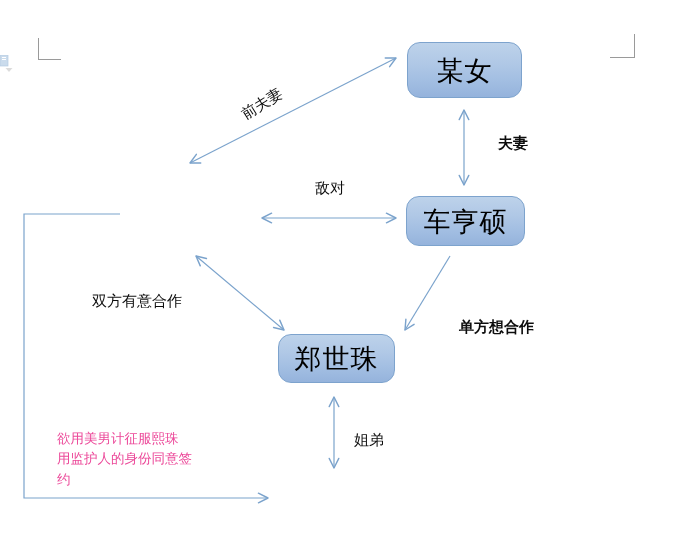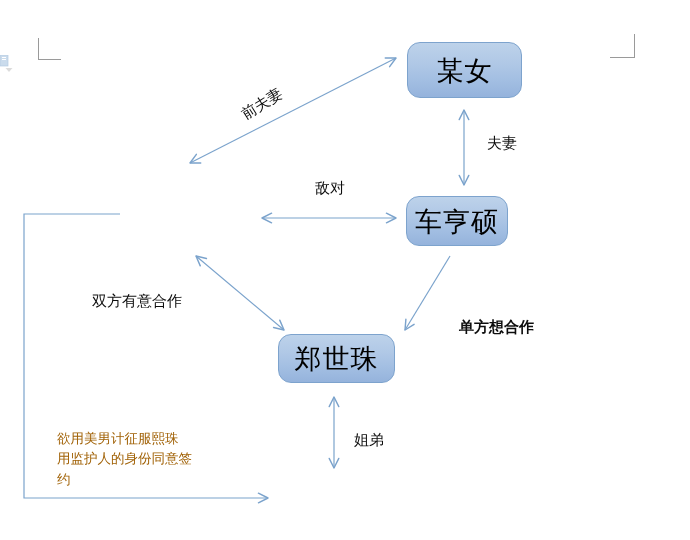--- a/index.html
+++ b/index.html
@@ -42,21 +42,21 @@
     font-size:15px;
     line-height:1.28;
     white-space:nowrap;
   }
   .edge-label.rot{
     transform:rotate(-32deg);
     transform-origin:left top;
   }
   .note{
     position:absolute;
-    color:#a16207;
+    color:#ec4899;
     font-family:"DejaVu Sans","Liberation Sans",sans-serif;
     font-size:13.5px;
     line-height:1.5;
     white-space:pre-line;
   }
   .corner{
     position:absolute;
     border-color:#9a9a9a;
     border-style:solid;
     border-width:0;
@@ -107,32 +107,32 @@
     <line x1="334" y1="397" x2="334" y2="468" stroke="#7ba3cc" stroke-width="1.2" marker-start="url(#ahr)" marker-end="url(#ah)"></line>
 
     <polyline points="120,214 24,214 24,498 268,498" fill="none" stroke="#7ba3cc" stroke-width="1.2" marker-end="url(#ah)"></polyline>
   </svg>
 
   <div class="node" style="left:407px;top:42px;width:115px;height:56px;">
     <span>某女</span>
   </div>
 
 
-  <div class="node" style="left:406px;top:196px;width:102px;height:50px;">
+  <div class="node" style="left:406px;top:196px;width:119px;height:50px;">
     <span>车亨硕</span>
   </div>
 
   <div class="node" style="left:278px;top:334px;width:117px;height:49px;text-align:center;">
     <span>郑世珠</span>
   </div>
 
 
   <div class="edge-label rot" style="left:238px;top:108px;">前夫妻</div>
 
-  <div class="edge-label" style="left:487px;top:134px;">夫妻</div>
+  <div class="edge-label" style="left:498px;top:134px;font-weight:bold;">夫妻</div>
 
   <div class="edge-label" style="left:315px;top:179px;">敌对</div>
 
   <div class="edge-label" style="left:92px;top:292px;">双方有意合作</div>
 
   <div class="edge-label" style="left:459px;top:318px;font-weight:bold;">单方想合作</div>
 
   <div class="edge-label" style="left:354px;top:431px;">姐弟</div>
 
   <div class="note" style="left:57px;top:428px;width:180px;">欲用美男计征服熙珠

